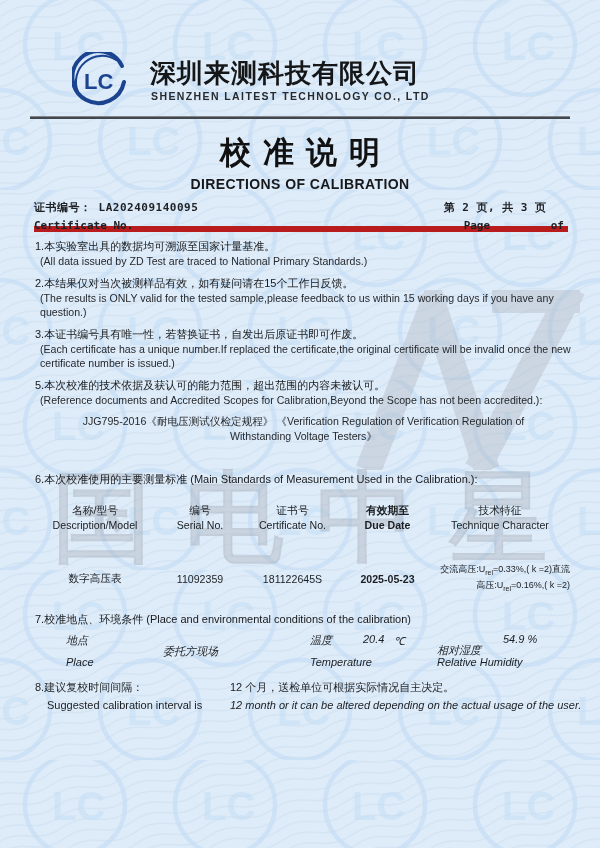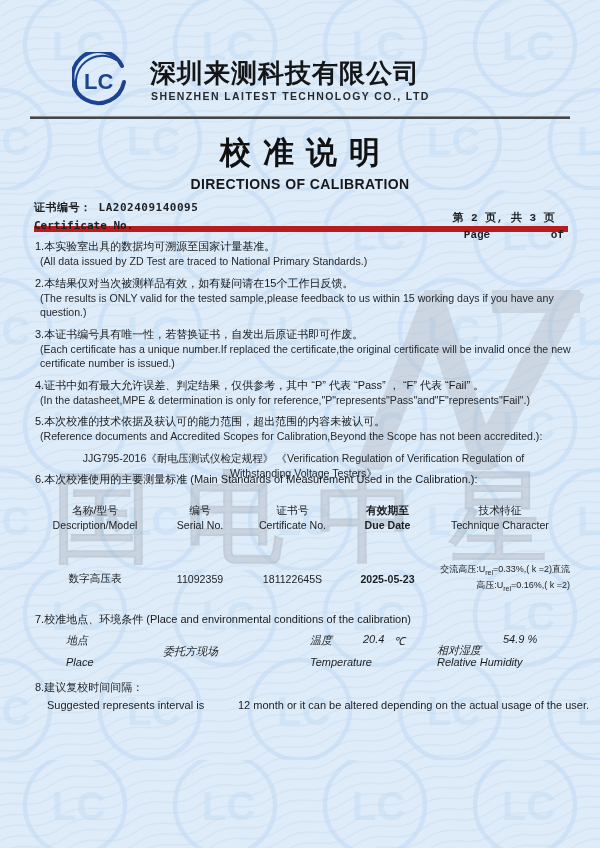--- a/index.html
+++ b/index.html
@@ -29,21 +29,21 @@
 
   .title-cn { position:absolute; left:0; right:0; top:132px; text-align:center;
               font-size:31px; font-weight:600; letter-spacing:12px; padding-left:12px; color:#111; }
   .title-en { position:absolute; left:0; right:0; top:176px; text-align:center;
               font-size:14px; font-weight:600; letter-spacing:.4px; color:#16181b; }
 
   .mono { font-family:"DejaVu Sans Mono", monospace; }
   .cert-row { position:absolute; left:34px; right:32px; top:200px; height:32px;
               border-bottom:6px solid #b91c1c; font-size:11px; }
   .cert-left { position:absolute; left:0; top:0; }
-  .cert-right { position:absolute; right:4px; top:10px; text-align:center;font-family:Liberation Mono, monospace; }
+  .cert-right { position:absolute; right:4px; top:0; text-align:left; }
   .cert-line1 { font-weight:bold; letter-spacing:.5px; }
   .cert-line2 { margin-top:4px; font-weight:bold; }
   .page-en span { display:inline-block;padding-left:20px; }
   .page-en .of-gap { margin-left:34px; }
 
   .items { position:absolute; left:35px; right:28px; top:239px; }
   .item { margin-bottom:7px; }
   .item .cn { font-size:11px; line-height:15px; color:#17191c; }
   .item .en { font-size:10.6px; line-height:14.5px; color:#26292d; padding-left:5px; }
   .ref-para { margin-top:1px; text-align:center; font-size:10.6px; line-height:15px;
@@ -150,24 +150,20 @@
       </div>
       <div class="item">
         <div class="cn">2.本结果仅对当次被测样品有效，如有疑问请在15个工作日反馈。</div>
         <div class="en">(The results is ONLY valid for the tested sample,please feedback to us within 15 working days if you have any question.)</div>
       </div>
       <div class="item">
         <div class="cn">3.本证书编号具有唯一性，若替换证书，自发出后原证书即可作废。</div>
         <div class="en">(Each certificate has a unique number.If replaced the certificate,the original certificate will be invalid once the new certificate number is issued.)</div>
       </div>
       <div class="item">
-        <div class="cn">4.证书中如有最大允许误差、判定结果，仅供参考，其中 “P” 代表 “Pass” ， “F” 代表 “Fail” 。</div>
-        <div class="en">(In the datasheet,MPE &amp; determination is only for reference,"P"represents"Pass"and"F"represents"Fail".)</div>
-      </div>
-      <div class="item">
         <div class="cn">5.本次校准的技术依据及获认可的能力范围，超出范围的内容未被认可。</div>
         <div class="en">(Reference documents and Accredited Scopes for Calibration,Beyond the Scope has not been accredited.):</div>
       </div>
       <div class="ref-para">JJG795-2016《耐电压测试仪检定规程》 《Verification Regulation of Verification Regulation of Withstanding Voltage Testers》</div>
     </div>
 
     <div class="sec6-head">6.本次校准使用的主要测量标准  (Main Standards of Measurement Used in the Calibration.):</div>
     <div class="std-table">
       <div class="std-cols">
         <div class="std-col w1">
@@ -212,18 +208,19 @@
       <span class="p" style="left:363px; top:0;">20.4</span>
       <span class="p" style="left:394px; top:0;">℃</span>
       <span class="p" style="left:310px; top:23px;">Temperature</span>
       <span class="p" style="left:437px; top:10px;">相对湿度</span>
       <span class="p" style="left:503px; top:0;">54.9 %</span>
       <span class="p" style="left:437px; top:23px;">Relative Humidity</span>
     </div>
 
     <div class="sec8">
       <span class="p" style="left:35px; top:0;">8.建议复校时间间隔：</span>
-      <span class="p" style="left:47px; top:19px;">Suggested represents interval is</span>
-      <span class="p" style="left:238px; top:19px;">12  month  or it can be altered depending on the actual usage of the user.</span>
+      <span class="p" style="left:230px; top:0;">12  个月，送检单位可根据实际情况自主决定。</span>
+      <span class="p" style="left:47px; top:19px;">Suggested calibration interval is</span>
+      <span class="p" style="left:230px; top:19px;font-style:italic;">12  month  or it can be altered depending on the actual usage of the user.</span>
     </div>
 
   </div>
 </div>
 
 </body></html>

